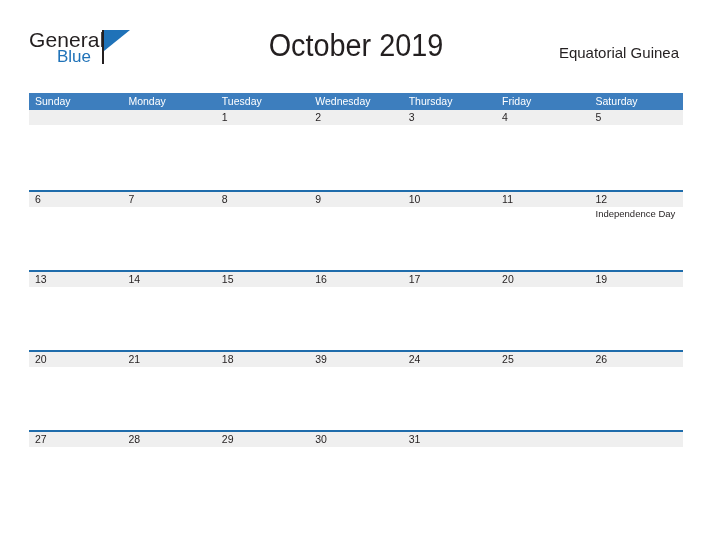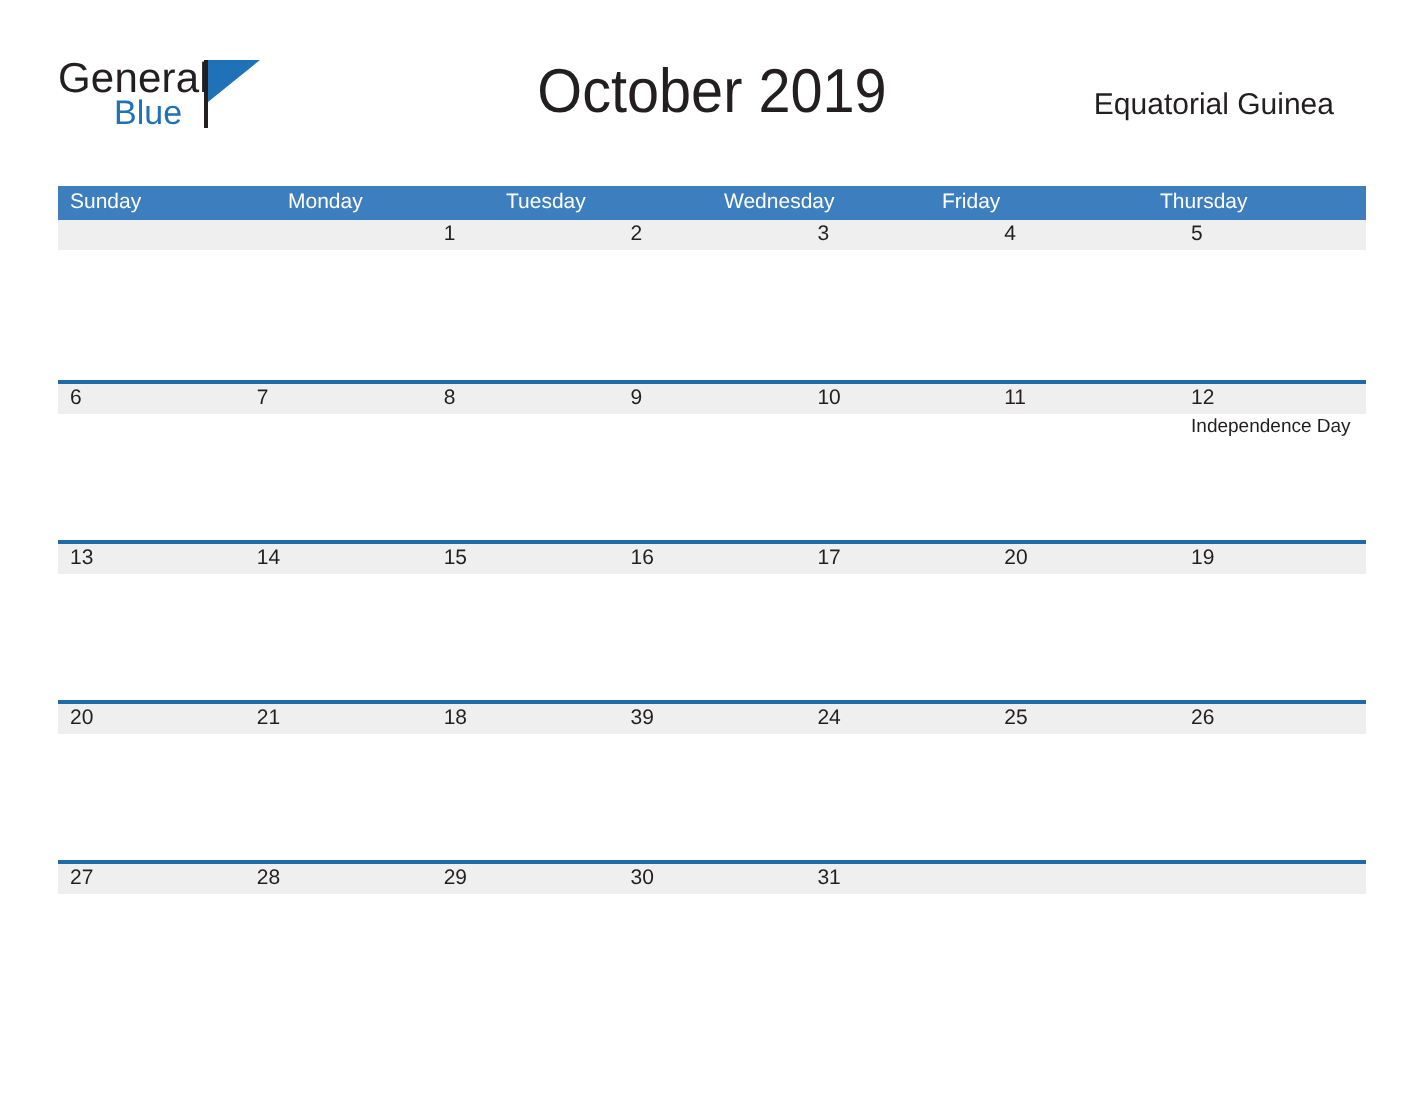--- a/index.html
+++ b/index.html
@@ -80,21 +80,21 @@
     text-align: center;
     font-size: 31px;
     line-height: 40px;
     color: #231f20;
     font-family: "Liberation Sans", sans-serif;
     transform: scaleX(0.93);
   }
 
   .country {
     position: absolute;
-    right: 16px;
+    right: 4px;
     top: 18px;
     font-size: 15px;
     color: #231f20;
     text-align: right;
     white-space: nowrap;
   }
 
   
   .calendar {
     position: absolute;
@@ -176,22 +176,23 @@
 
     <div class="country">Equatorial Guinea</div>
   </div>
 
   <div class="calendar">
     <div class="weekdays">
       <div class="weekday">Sunday</div>
       <div class="weekday">Monday</div>
       <div class="weekday">Tuesday</div>
       <div class="weekday">Wednesday</div>
+      <div class="weekday">Thursday</div>
       <div class="weekday">Friday</div>
-      <div class="weekday">Thursday</div>
+      <div class="weekday">Saturday</div>
     </div>
 
     <div id="weeks-container">
         <div class="week">
           <div class="week-band">
             <div class="day empty">
               <span class="day-num"></span>
             </div>
             <div class="day empty">
               <span class="day-num"></span>

